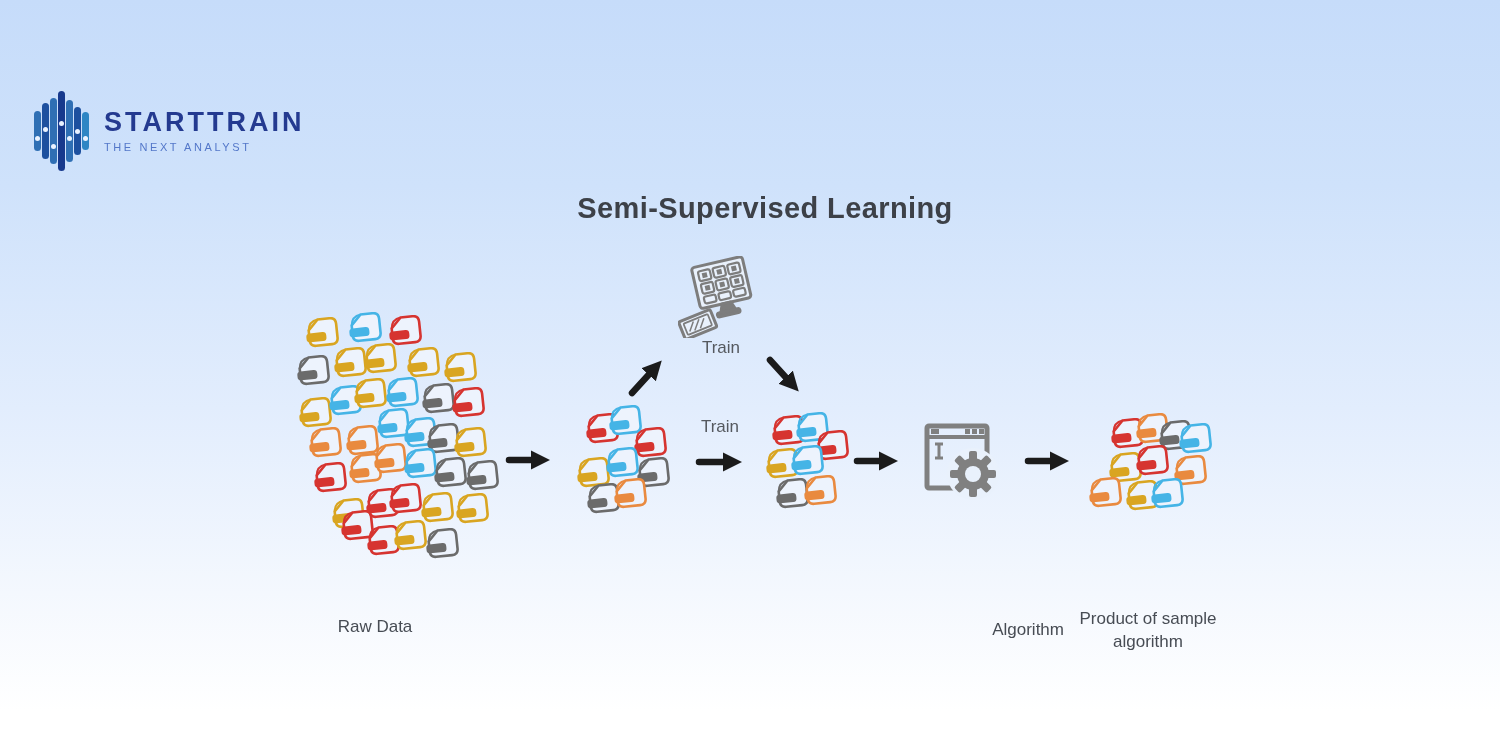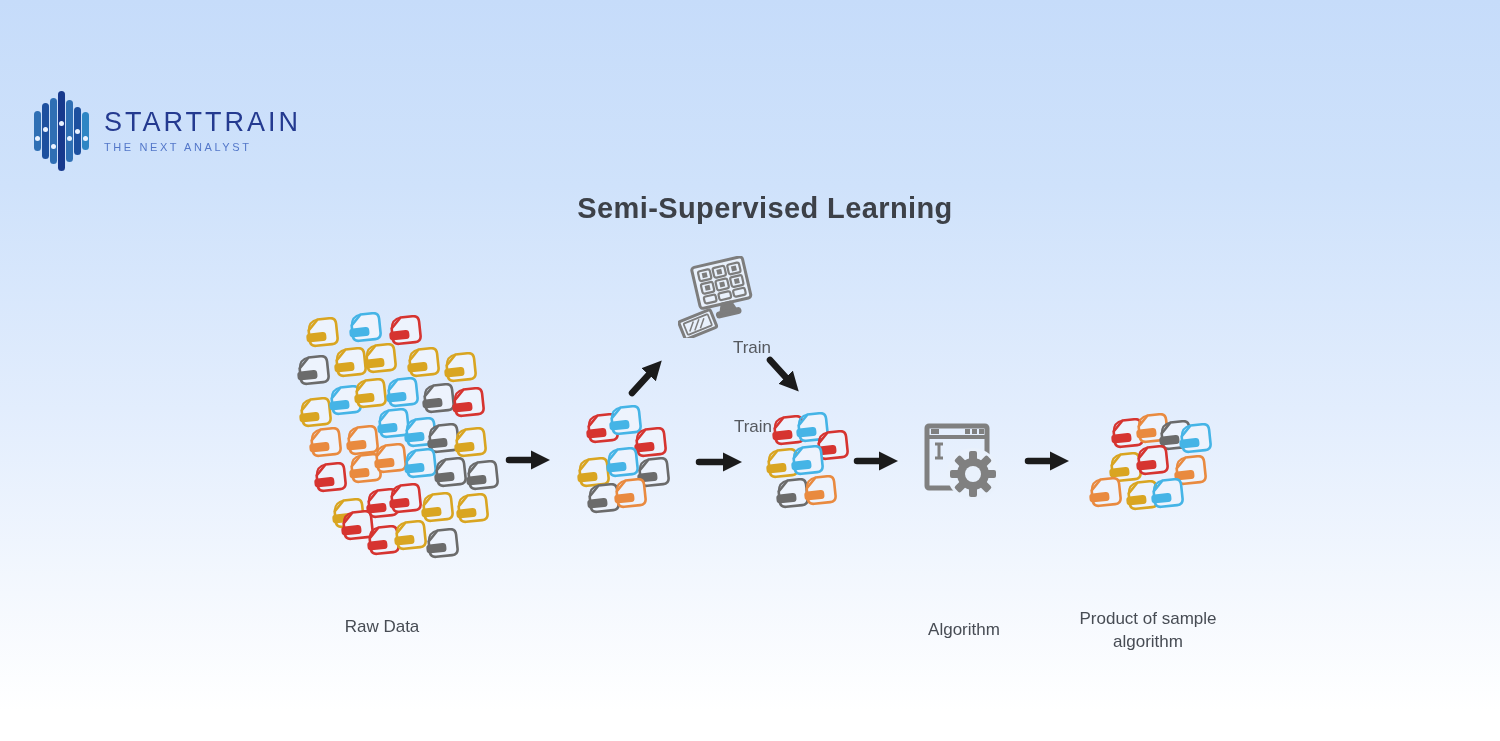--- a/index.html
+++ b/index.html
@@ -6,31 +6,31 @@
   .canvas{
     position:relative;width:1500px;height:741px;overflow:hidden;
     background:linear-gradient(180deg,#c6dcfa 0%,#cfe2fb 25%,#e2edfd 55%,#f4f8fe 80%,#ffffff 96%);
     font-family:"Liberation Sans","DejaVu Sans",sans-serif;
   }
   
   .logo{position:absolute;left:34px;top:88px;display:flex;align-items:center;gap:14px;}
   .logo-bars{position:relative;width:56px;height:86px;}
   .logo-bars .bar{position:absolute;border-radius:4px;width:7px;}
   .logo-bars .dot{position:absolute;width:5px;height:5px;border-radius:50%;background:#eaf2ff;}
-  .logo-text .brand{font-size:27px;font-weight:normal;letter-spacing:3px;color:#243a90;line-height:1;}
+  .logo-text .brand{font-size:27px;font-weight:bold;letter-spacing:3px;color:#243a90;line-height:1;}
   .logo-text .tagline{font-size:11px;letter-spacing:2.6px;color:#5377c9;margin-top:5px;}
   
   .title{position:absolute;left:0;top:192px;width:1530px;text-align:center;
     font-size:29px;font-weight:bold;color:#3d4148;letter-spacing:.4px;}
   
   .cluster{position:absolute;}
   .file-icon{position:absolute;width:36px;height:32px;}
   .file-icon svg{display:block;}
   
-  .flow-label{position:absolute;font-size:17px;color:#55595f;text-align:right;}
+  .flow-label{position:absolute;font-size:17px;color:#55595f;text-align:center;}
   .caption{position:absolute;font-size:17px;color:#474c54;text-align:center;line-height:1.35;white-space:pre-line;}
   .overlay{position:absolute;left:0;top:0;pointer-events:none;}
   .big-icon{position:absolute;}
 </style>
 </head>
 <body>
 
 <div class="canvas">
 
   <div class="logo">
@@ -698,17 +698,17 @@
       <line x1="857" y1="461" x2="885" y2="461" marker-end="url(#ah)"></line>
       <line x1="1028" y1="461" x2="1056" y2="461" marker-end="url(#ah)"></line>
       <line x1="632" y1="393" x2="653" y2="370" marker-end="url(#ah)"></line>
       <line x1="770" y1="360" x2="790" y2="382" marker-end="url(#ah)"></line>
     </g>
   </svg>
 
   <div class="flow-label" style="left:671px;top:338px;width:100px;">Train</div>
   <div class="flow-label" style="left:668px;top:417px;width:104px;">Train</div>
 
-  <div class="caption" style="left:282px;top:616px;width:200px;">Raw Data</div>
-  <div class="caption" style="left:864px;top:619px;width:200px;">Algorithm</div>
+  <div class="caption" style="left:275px;top:616px;width:200px;">Raw Data</div>
+  <div class="caption" style="left:864px;top:619px;width:200px;text-align:right;">Algorithm</div>
   <div class="caption" style="left:1050px;top:608px;width:196px;">Product of sample algorithm</div>
 
 </div>
 
 </body></html>

